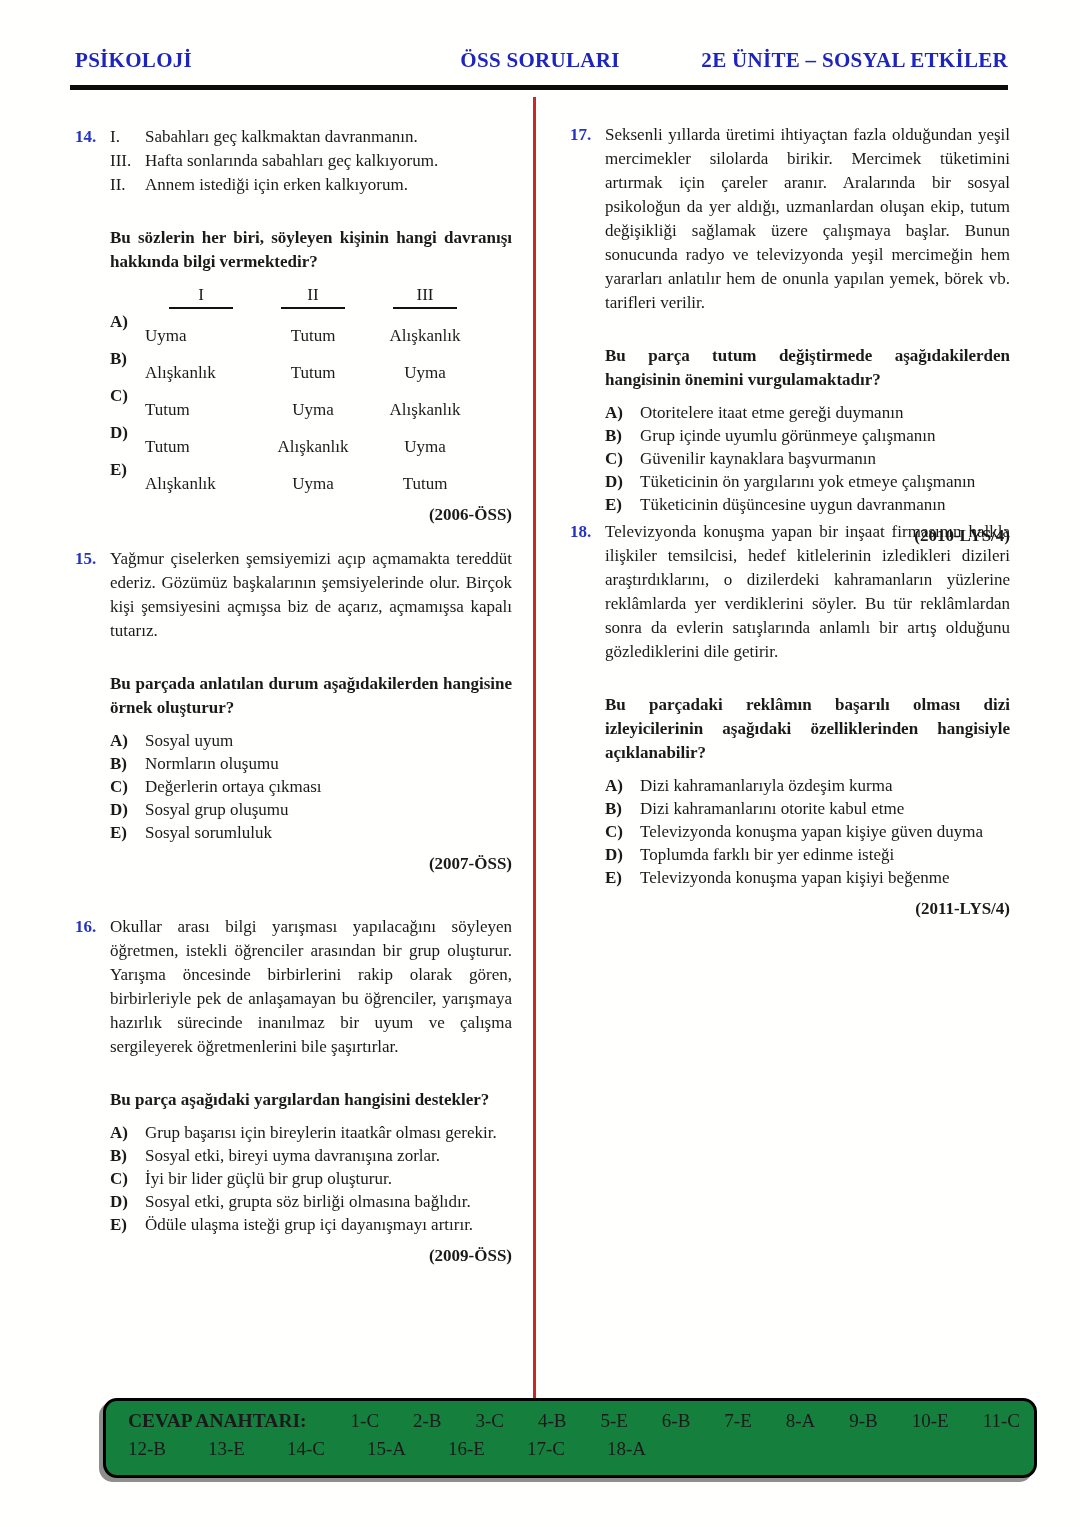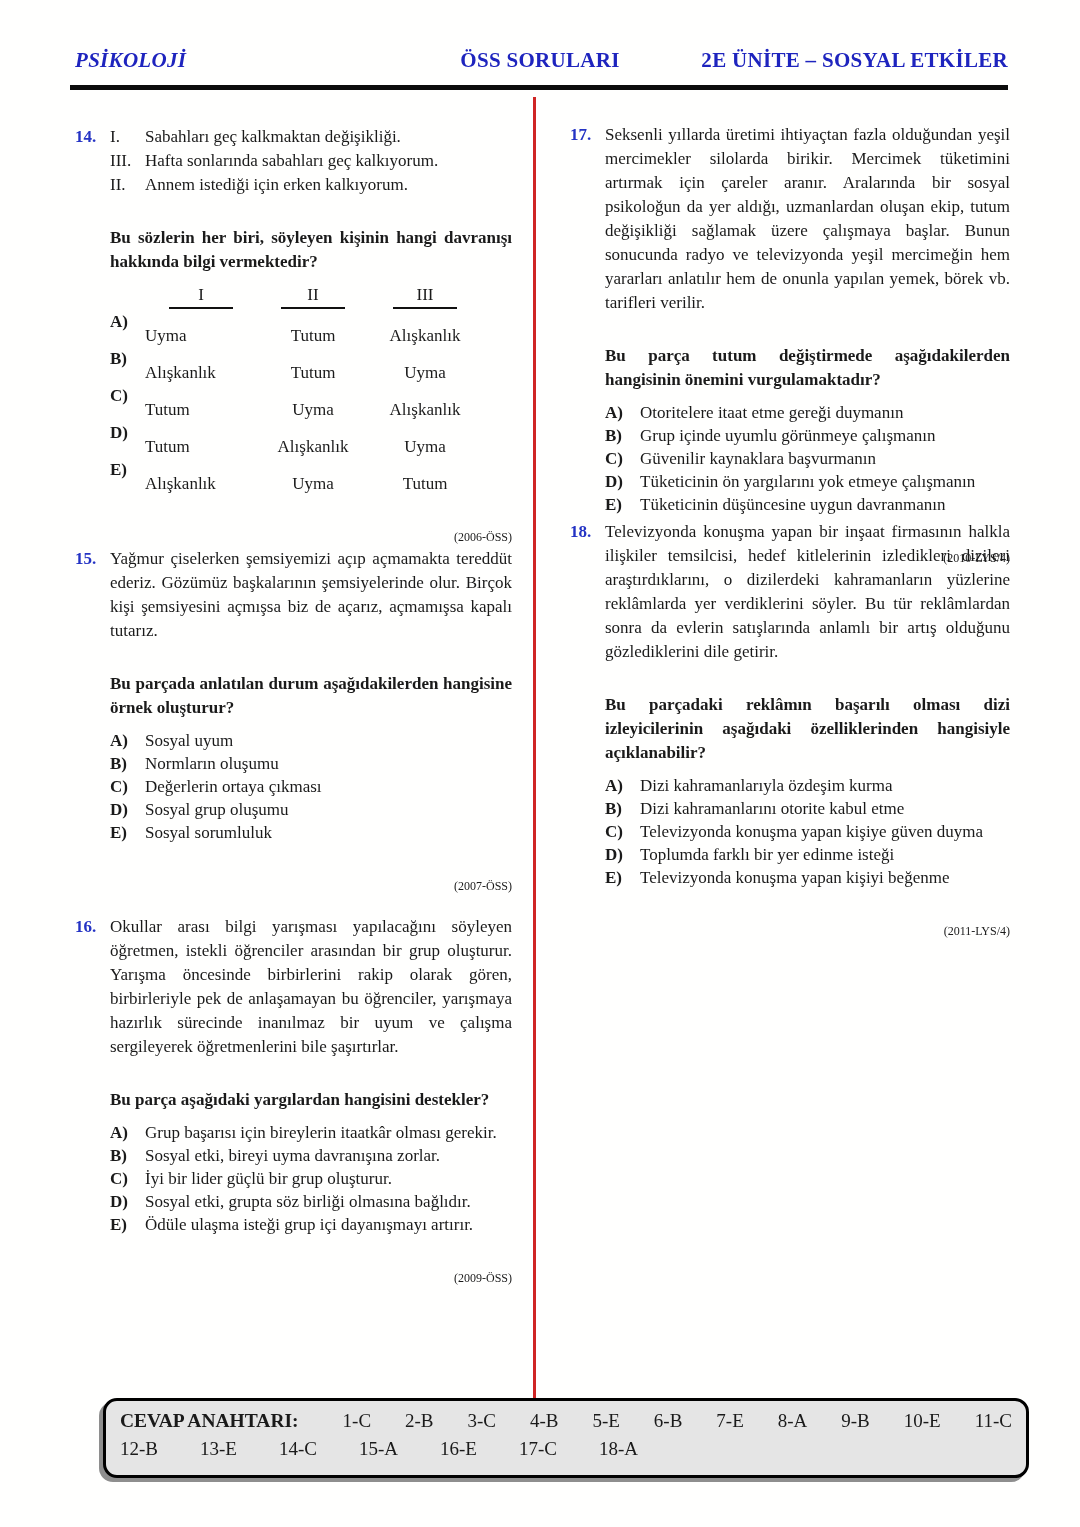--- a/index.html
+++ b/index.html
@@ -1,21 +1,21 @@
 <!DOCTYPE html>
 <html><head>
 <meta charset="utf-8">
 <style>
   html,body{margin:0;padding:0;background:#ffffff;}
   body{width:1080px;height:1527px;font-family:"Liberation Serif","DejaVu Serif",serif;color:#1a1a1a;}
   .page{position:relative;width:1080px;height:1527px;background:#fffffe;overflow:hidden;}
 
   
   .hdr-title{position:absolute;top:48px;font-weight:bold;font-size:21px;color:#1E24BE;letter-spacing:.3px;white-space:nowrap;}
-  .hdr-left{left:75px;font-style:italic;}
+  .hdr-left{left:75px;}
   .hdr-center{left:50%;transform:translateX(-50%);text-align:right;}
   .hdr-right{right:72px;}
   .hdr-rule{position:absolute;left:70px;top:85px;width:938px;height:5px;background:#0c0c0c;}
 
   
   .divider{position:absolute;left:533px;top:97px;width:3px;height:1301px;background:#CF2525;}
 
   
   .q{position:absolute;font-size:17px;line-height:24px;}
   .q-col-l{left:75px;width:437px;}
@@ -23,35 +23,35 @@
   .q-num{position:absolute;left:0;top:0;font-weight:bold;color:#2433C4;}
   .q-inner{margin-left:35px;}
   .q-body{text-align:justify;}
   .q-stem{font-weight:bold;text-align:justify;margin-top:29px;}
   .roman-row{display:flex;}
   .roman-label{flex:0 0 35px;}
   .opts{margin-top:10px;line-height:22px;}
   .opt{display:flex;margin-top:1px;}
   .opt-letter{flex:0 0 35px;font-weight:bold;}
   .opt-text{flex:1;text-align:justify;}
-  .src{font-weight:normal;text-align:right;margin-top:30px;font-size:12px;}
+  .src{font-weight:bold;text-align:right;margin-top:8px;font-size:17px;}
 
   
   .mtable{margin-top:10px;line-height:22px;}
   .mt-headrow{display:flex;margin-left:35px;margin-bottom:2px;}
   .mt-h{flex:0 0 112px;text-align:center;}
   .mt-h span{display:inline-block;min-width:64px;border-bottom:2px solid #111;font-weight:normal;padding-bottom:1px;}
   .mt-row{display:flex;margin-top:1px;}
   .mt-letter{flex:0 0 35px;font-weight:bold;}
   .mt-c{flex:0 0 112px;text-align:center;margin-top:14px;}
 
   
   .akey{position:absolute;left:103px;top:1398px;width:892px;height:62px;
-        background:#e5e5e5;border:3px solid #000;border-radius:14px;
-        box-shadow:-4px 4px 0 #8e8e8e;padding:6px 14px 6px 14px;
+        background:#15803d;border:3px solid #000;border-radius:14px;
+        box-shadow:-4px 4px 0 #8e8e8e;padding:6px 14px 6px 22px;
         font-size:19px;line-height:28px;}
   .akey-row1{display:flex;align-items:baseline;justify-content:space-between;}
   .akey-label{font-weight:bold;font-size:19.5px;white-space:nowrap;margin-right:10px;}
   .akey-row2{display:flex;align-items:baseline;}
   .akey-row2 .ak-e{margin-right:42px;}
   .ak-e{white-space:nowrap;}
 </style>
 </head>
 <body>
 
@@ -62,21 +62,21 @@
   <div class="hdr-title hdr-right">2E ÜNİTE – SOSYAL ETKİLER</div>
   <div class="hdr-rule"></div>
 
   <div class="divider"></div>
 
   <div class="q q-col-l" style="top:125px;">
     <span class="q-num">14.</span>
     <div class="q-inner">
       <div class="roman-row">
         <span class="roman-label">I.</span>
-        <span>Sabahları geç kalkmaktan değişikliği.</span>
+        <span>Sabahları geç kalkmaktan davranmanın.</span>
       </div>
       <div class="roman-row">
         <span class="roman-label">III.</span>
         <span>Hafta sonlarında sabahları geç kalkıyorum.</span>
       </div>
       <div class="roman-row">
         <span class="roman-label">II.</span>
         <span>Annem istediği için erken kalkıyorum.</span>
       </div>
       <div class="q-stem">Bu sözlerin her biri, söyleyen kişinin hangi davranışı hakkında bilgi vermektedir?</div>

